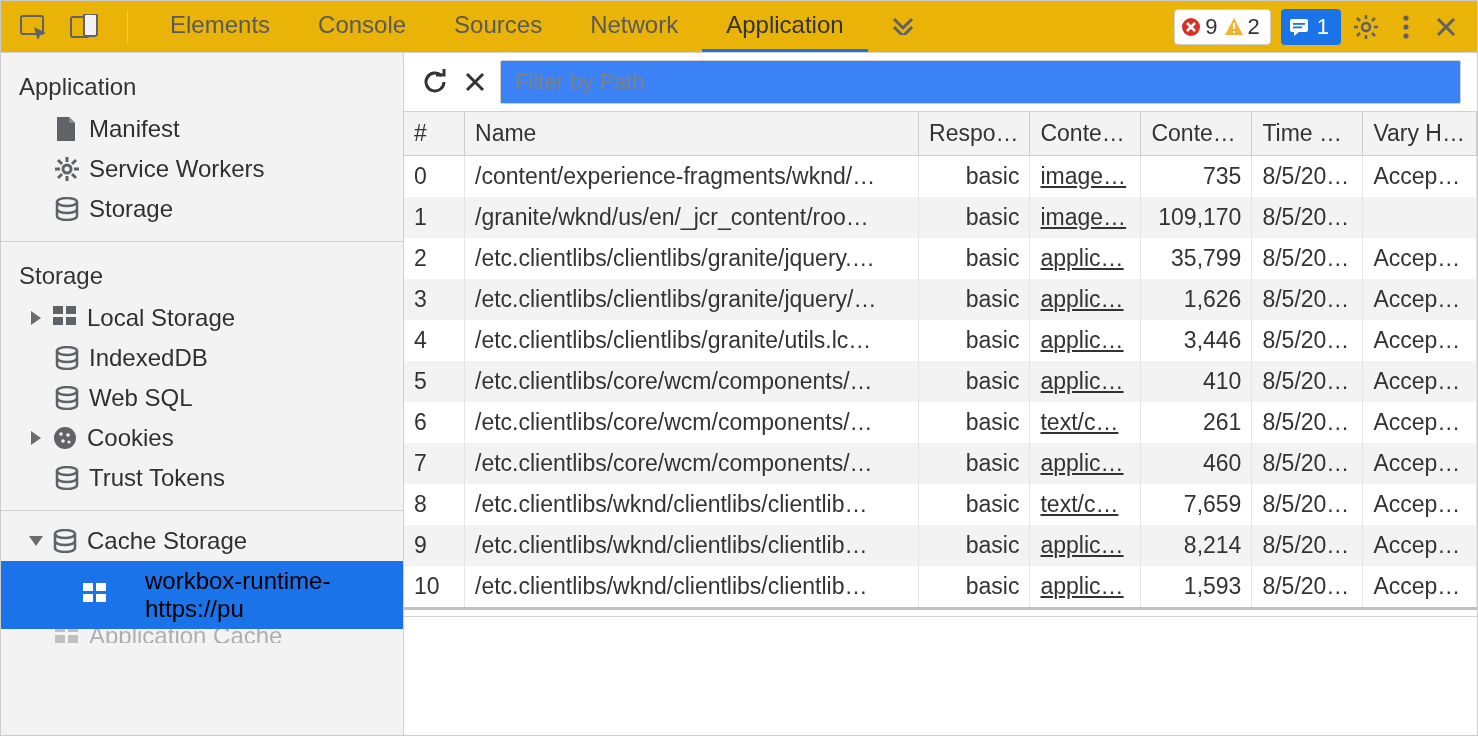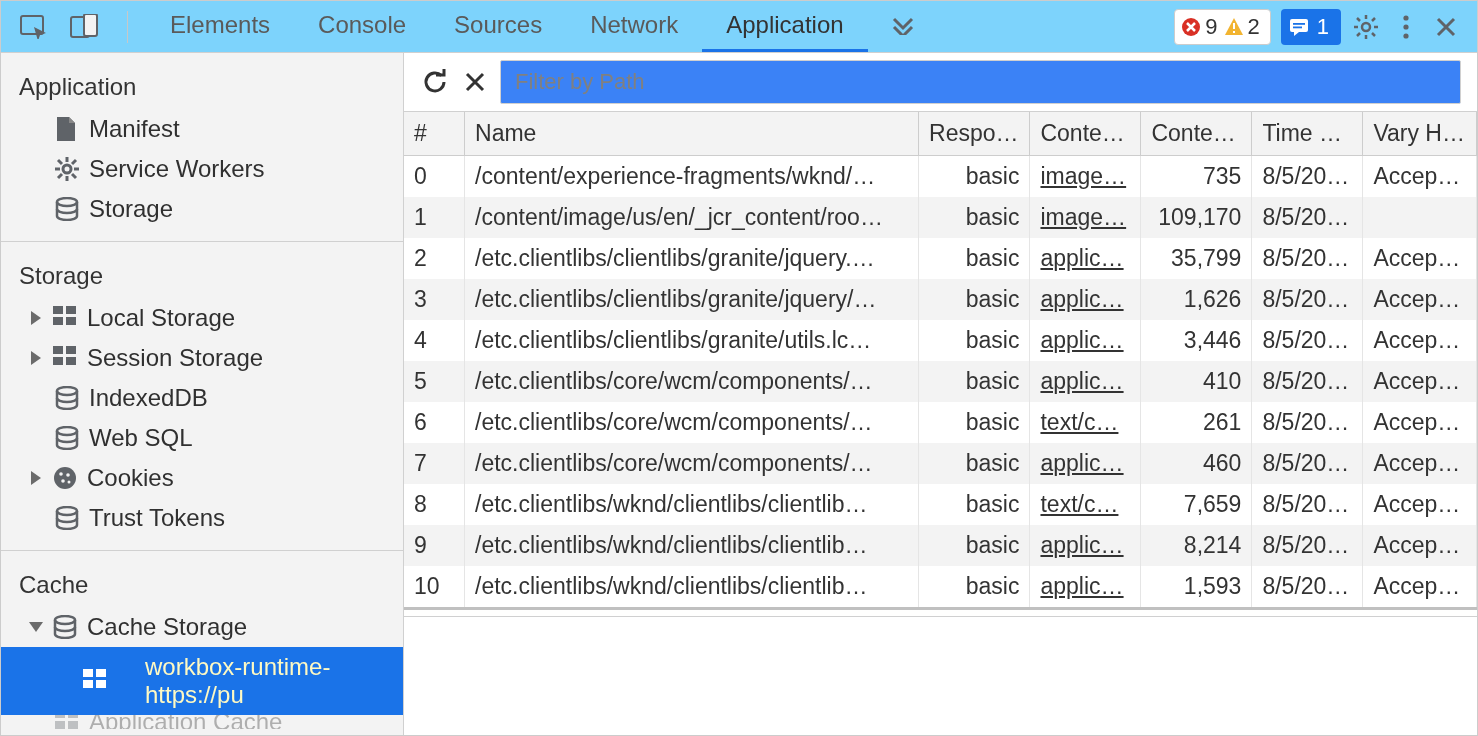--- a/index.html
+++ b/index.html
@@ -7,21 +7,21 @@
   font-family: -apple-system, BlinkMacSystemFont, "Segoe UI", Helvetica, Arial, sans-serif;
   font-size:22px;
   color:#333;
   background:#fff;
   width:1478px;
   height:736px;
   overflow:hidden;
 }
 .root { width:1478px; height:736px; display:flex; flex-direction:column; border:1px solid #ccc;}
 .toolbar {
-  height:52px; background:#7dd3fc; display:flex; align-items:center; border-bottom:1px solid #d0d0d0;
+  height:52px; background:#eab308; display:flex; align-items:center; border-bottom:1px solid #d0d0d0;
   padding:0 8px; gap:4px;
 }
 .toolbar .left-icons { display:flex; align-items:center; gap:20px; padding:0 10px; }
 .vdiv { width:1px; height:32px; background:#c8c8c8; margin:0 14px;}
 .tabs { display:flex; align-items:stretch; height:100%; gap:0; }
 .tab {
   padding:0 24px; display:flex; align-items:center; color:#5a5a5a; font-size:24px; cursor:pointer;
   border-bottom:3px solid transparent; height:100%;
 }
 .tab.active { color:#333; border-bottom:3px solid #1a73e8;}
@@ -40,21 +40,21 @@
   display:flex; flex-direction:column;
 }
 .group { border-bottom:1px solid #d0d0d0; padding:10px 0 12px;}
 .group h3 { font-weight:400; font-size:24px; color:#333; padding:10px 18px 8px;}
 .tree-item {
   display:flex; align-items:center; gap:10px; padding:6px 18px 6px 30px; font-size:24px; color:#303030; cursor:pointer;
 }
 .tree-item.d1 { padding-left:30px;}
 .tree-item.d2 { padding-left:58px;}
 .tree-item.depth-ti { padding-left:54px;}
-.tree-item.selected { background:#1a73e8; color:#fef9c3;gap:38px;}
+.tree-item.selected { background:#1a73e8; color:#000000;gap:38px;}
 .arrow { width:0;height:0; border-top:7px solid transparent; border-bottom:7px solid transparent; border-left:10px solid #6b6b6b; margin-right:2px;}
 .arrow.down { transform:rotate(90deg);}
 .mini-icon { width:24px; height:24px; flex:0 0 24px;}
 
 .main { flex:1; display:flex; flex-direction:column;}
 .main-toolbar { height:58px; display:flex; align-items:center; gap:10px; padding:10px 16px; background:#fff;}
 .filter {
   flex:1; height:44px; border:1px solid #d0d0d0; border-radius:2px; padding:0 14px; font-size:22px; color:#333; background:#3b82f6;
 }
 .filter::placeholder { color:#808080;}
@@ -210,32 +210,20 @@
           <span class="mini-icon">
               <svg width="24" height="20" viewBox="0 0 24 20">
                 <rect x="0" y="0" width="10" height="8" fill="#5f6368"></rect>
                 <rect x="13" y="0" width="10" height="8" fill="#5f6368"></rect>
                 <rect x="0" y="11" width="10" height="8" fill="#5f6368"></rect>
                 <rect x="13" y="11" width="10" height="8" fill="#5f6368"></rect>
               </svg>
             </span>
           <span>Local Storage</span>
         </div>
-        <div class="tree-item d1">
-          <span class="arrow"></span>
-          <span class="mini-icon">
-              <svg width="24" height="20" viewBox="0 0 24 20">
-                <rect x="0" y="0" width="10" height="8" fill="#5f6368"></rect>
-                <rect x="13" y="0" width="10" height="8" fill="#5f6368"></rect>
-                <rect x="0" y="11" width="10" height="8" fill="#5f6368"></rect>
-                <rect x="13" y="11" width="10" height="8" fill="#5f6368"></rect>
-              </svg>
-            </span>
-          <span>Session Storage</span>
-        </div>
         <div class="tree-item depth-ti">
           <span class="mini-icon">
               <svg width="24" height="24" viewBox="0 0 24 24">
                 <ellipse cx="12" cy="5" rx="10" ry="4" fill="none" stroke="#5f6368" stroke-width="2.5"></ellipse>
                 <path d="M2 5 V19 A10 4 0 0 0 22 19 V5" fill="none" stroke="#5f6368" stroke-width="2.5"></path>
                 <path d="M2 12 A10 4 0 0 0 22 12" fill="none" stroke="#5f6368" stroke-width="2.5"></path>
               </svg>
             </span>
           <span>IndexedDB</span>
         </div>
@@ -268,21 +256,20 @@
                 <ellipse cx="12" cy="5" rx="10" ry="4" fill="none" stroke="#5f6368" stroke-width="2.5"></ellipse>
                 <path d="M2 5 V19 A10 4 0 0 0 22 19 V5" fill="none" stroke="#5f6368" stroke-width="2.5"></path>
                 <path d="M2 12 A10 4 0 0 0 22 12" fill="none" stroke="#5f6368" stroke-width="2.5"></path>
               </svg>
             </span>
           <span>Trust Tokens</span>
         </div>
       </div>
 
       <div class="group" style="border-bottom:0;">
-        <h3>Cache</h3>
         <div class="tree-item d1">
           <span class="arrow down"></span>
           <span class="mini-icon">
               <svg width="24" height="24" viewBox="0 0 24 24">
                 <ellipse cx="12" cy="5" rx="10" ry="4" fill="none" stroke="#5f6368" stroke-width="2.5"></ellipse>
                 <path d="M2 5 V19 A10 4 0 0 0 22 19 V5" fill="none" stroke="#5f6368" stroke-width="2.5"></path>
                 <path d="M2 12 A10 4 0 0 0 22 12" fill="none" stroke="#5f6368" stroke-width="2.5"></path>
               </svg>
             </span>
           <span>Cache Storage</span>
@@ -354,21 +341,21 @@
                 <td class="col-idx">0</td>
                 <td class="col-name">/content/experience-fragments/wknd/…</td>
                 <td class="col-resp" style="text-align:right">basic</td>
                 <td class="col-ct">image…</td>
                 <td class="col-cl">735</td>
                 <td class="col-time">8/5/20…</td>
                 <td class="col-vary">Accep…</td>
               </tr>
               <tr>
                 <td class="col-idx">1</td>
-                <td class="col-name">/content/image/us/en/_jcr_content/roo…</td>
+                <td class="col-name">/granite/wknd/us/en/_jcr_content/roo…</td>
                 <td class="col-resp" style="text-align:right">basic</td>
                 <td class="col-ct">image…</td>
                 <td class="col-cl">109,170</td>
                 <td class="col-time">8/5/20…</td>
                 <td class="col-vary"></td>
               </tr>
               <tr>
                 <td class="col-idx">2</td>
                 <td class="col-name">/etc.clientlibs/clientlibs/granite/jquery.…</td>
                 <td class="col-resp" style="text-align:right">basic</td>

